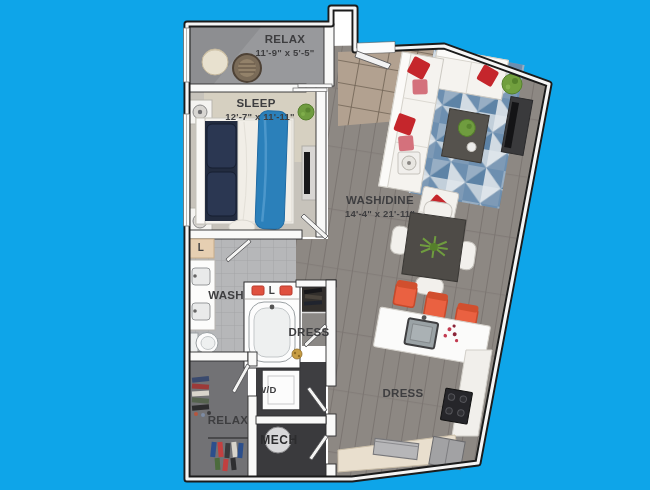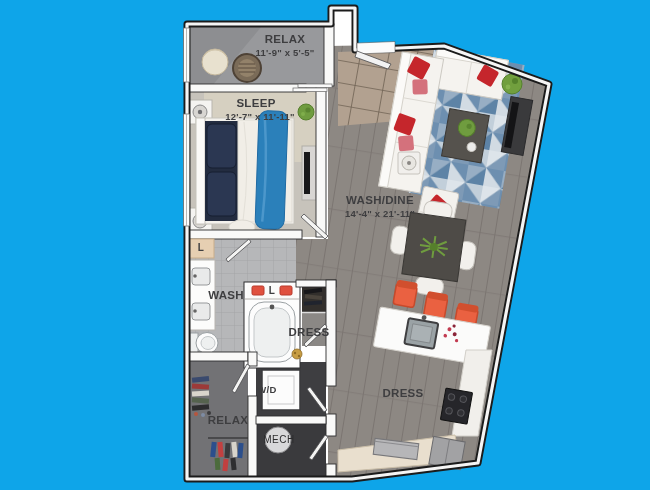--- a/index.html
+++ b/index.html
@@ -5,21 +5,21 @@
   html,body{margin:0;padding:0;background:#ffffff;}
   .stage{position:relative;width:650px;height:490px;background:#0ea5e9;overflow:hidden;
          font-family:"Liberation Sans", sans-serif;}
   .stage svg{position:absolute;left:0;top:0;}
   .lbl{position:absolute;transform:translate(-50%,-50%);white-space:nowrap;
        color:#3e3e40;font-weight:700;letter-spacing:.3px;line-height:1;}
   .lbl.name{font-size:11.5px;}
   .lbl.dims{font-size:9.5px;font-weight:600;letter-spacing:.2px;}
   .lbl.small{font-size:9.5px;}
   .lbl.tiny{font-size:10px;}
-  .lbl.mech{font-size:10px;color:#2c2c2e;font-weight:400;letter-spacing:.5px;}
+  .lbl.mech{font-size:12px;color:#2c2c2e;font-weight:700;letter-spacing:.5px;}
 </style>
 </head>
 <body>
 
 <div class="stage">
 <svg width="650" height="490" viewBox="0 0 650 490">
   <defs>
     <pattern id="wood" patternUnits="userSpaceOnUse" width="15" height="120" patternTransform="rotate(9)">
       <rect width="15" height="120" fill="#8d8883"></rect>
       <line x1="0.5" y1="0" x2="0.5" y2="120" stroke="#7b7571" stroke-width="1"></line>

